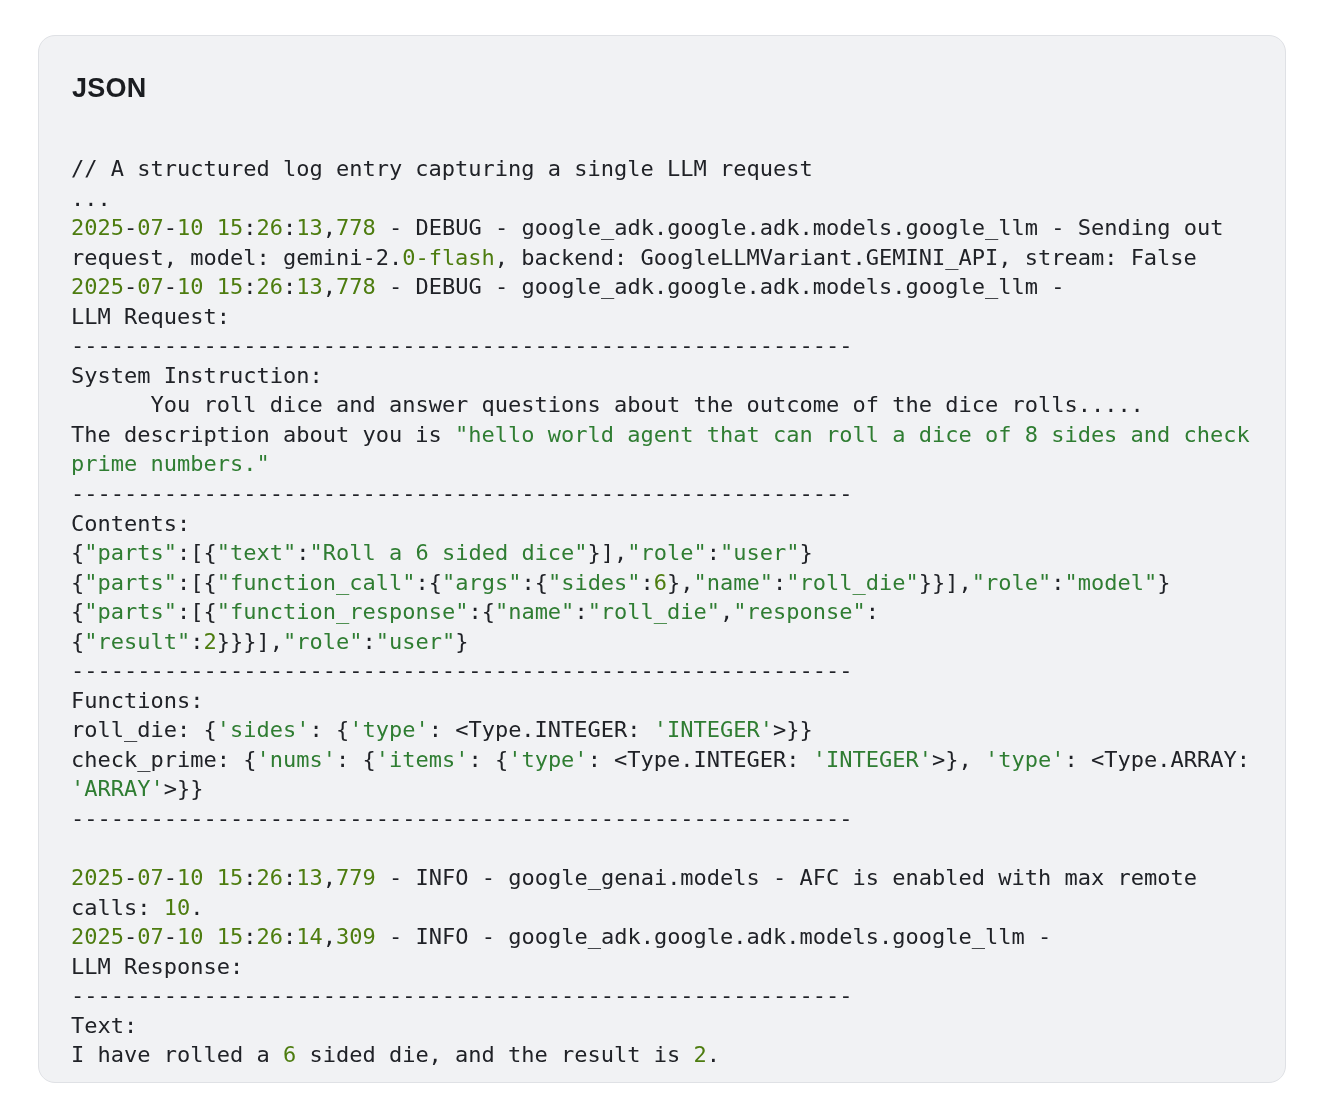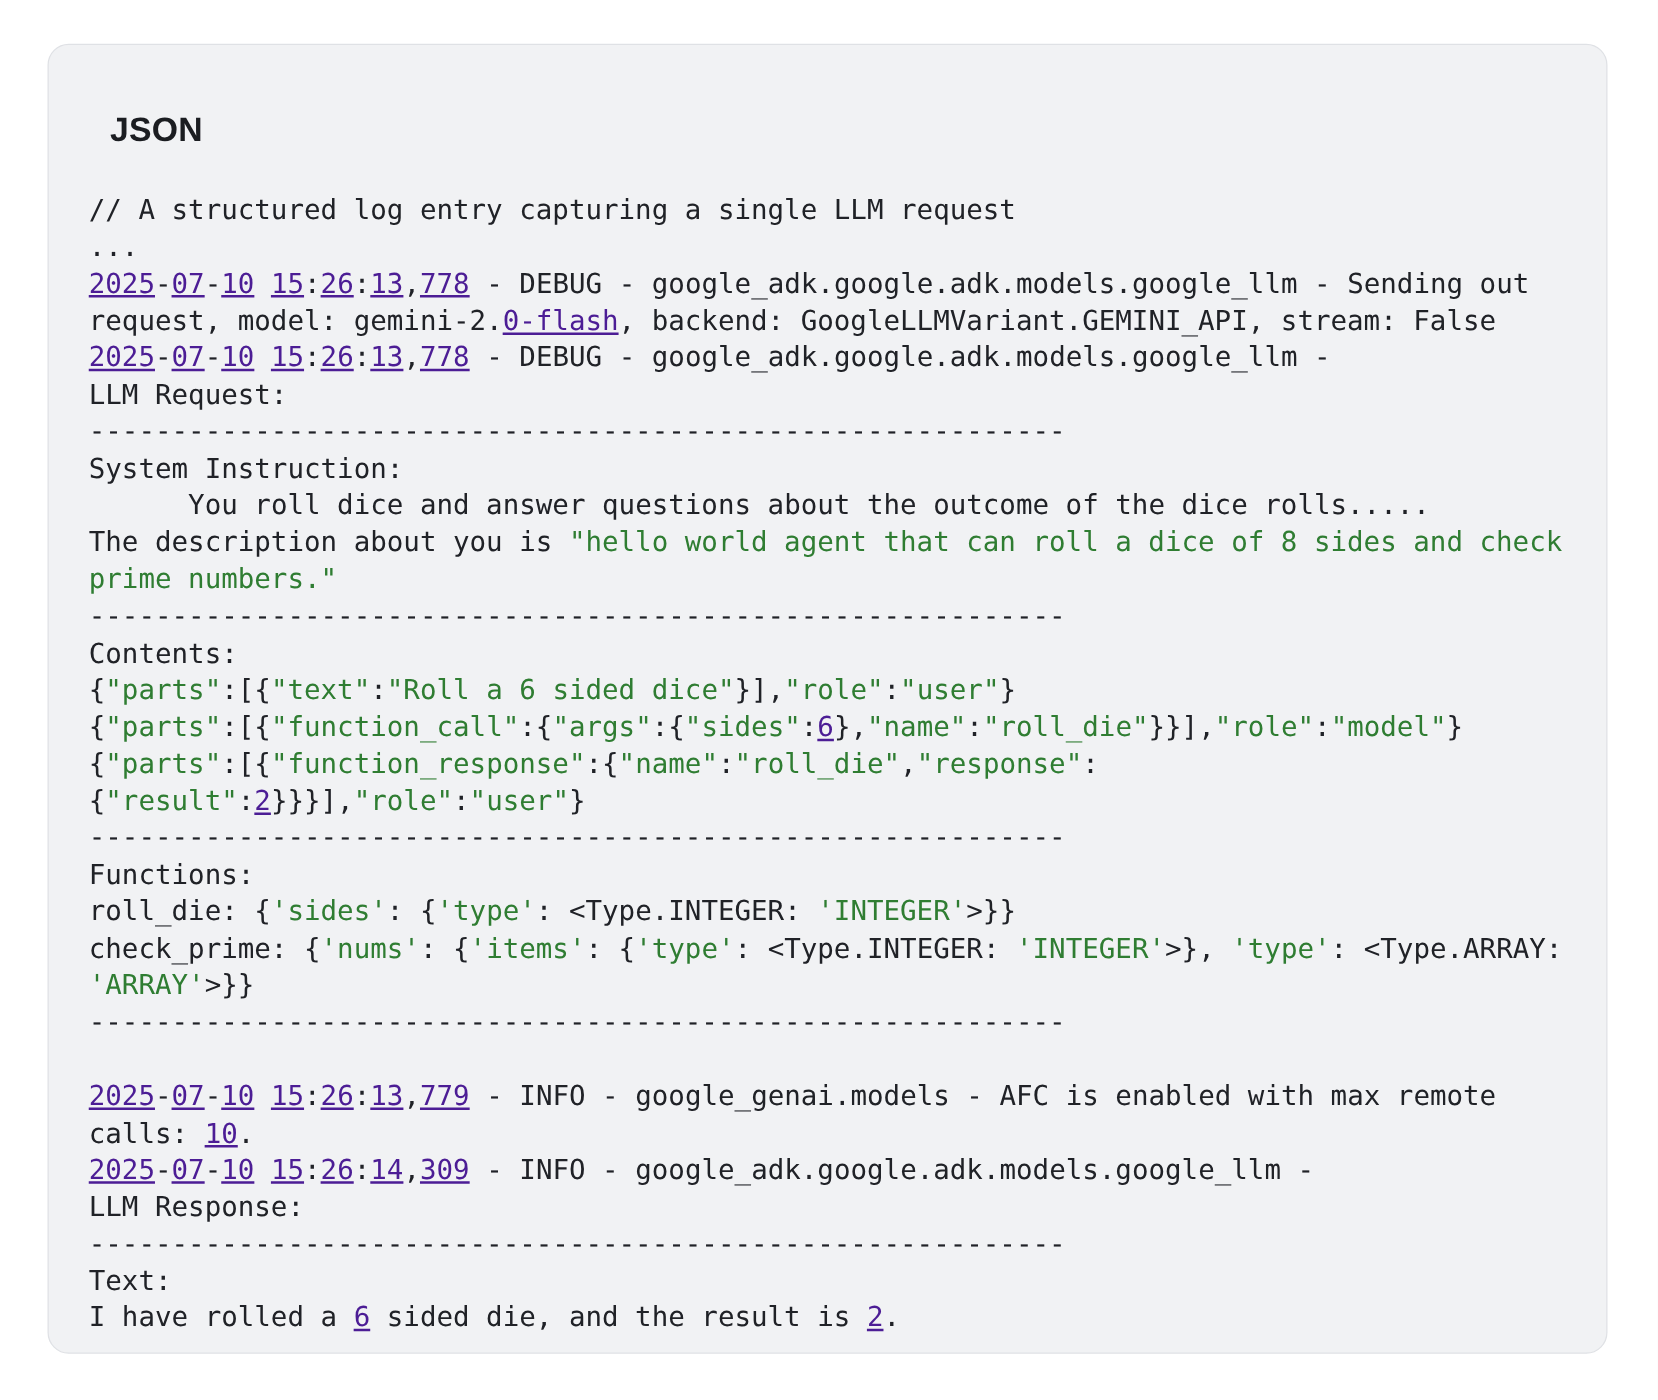--- a/index.html
+++ b/index.html
@@ -31,39 +31,39 @@
   .card-title {
     position: absolute;
     left: 33px;
     top: 36px;
     font-family: "Liberation Sans", sans-serif;
     font-weight: bold;
     font-size: 27px;
     line-height: 32px;
     color: #1b1d21;
     letter-spacing: 0.2px;
-    margin: 16px;
+    margin: 0;
   }
   .code-body {
     position: absolute;
     left: 32px;
     top: 118px;
     right: 14px;
     font-family: "DejaVu Sans Mono", "Liberation Mono", monospace;
     font-size: 22px;
     line-height: 29.55px;
     color: #202227;
     white-space: pre-wrap;
     word-break: break-word;
     letter-spacing: 0px;
     tab-size: 4;
   }
   .code-body .ln { display: block; min-height: 29.55px; }
   .str { color: #2f7d32; }
-  .num { color: #4c1d95; text-decoration: underline; }
+  .num { color: #4d7c0f; }
   .plain { color: #202227; }
 </style>
 </head>
 <body>
 
 <div id="root">
 
   <div class="code-card">
 
     <h2 class="card-title">JSON</h2>

